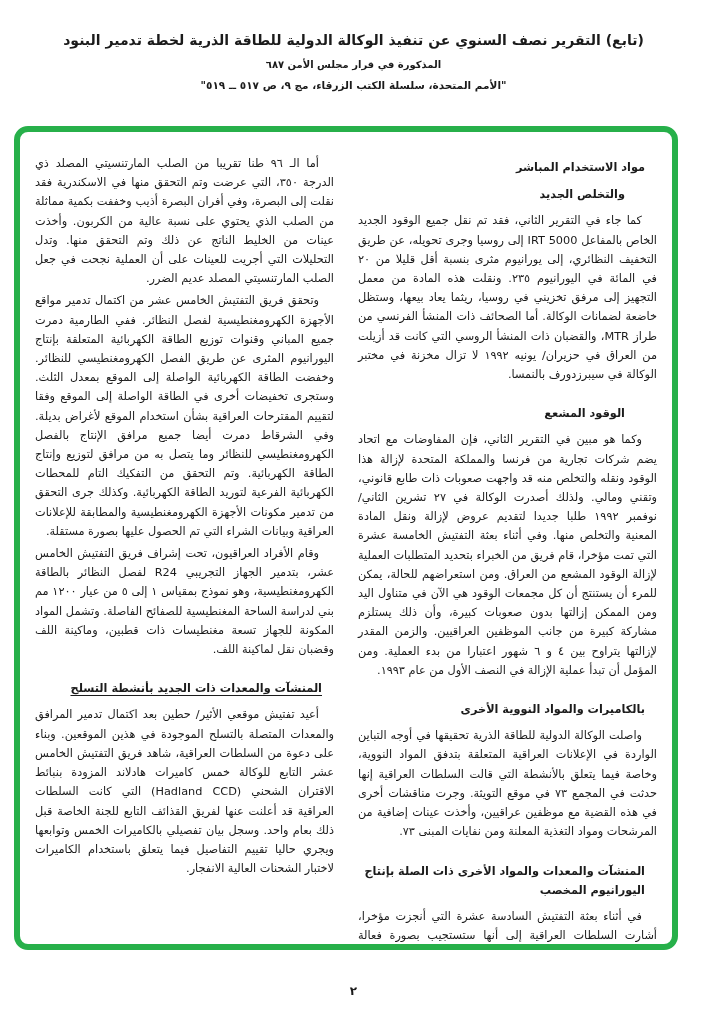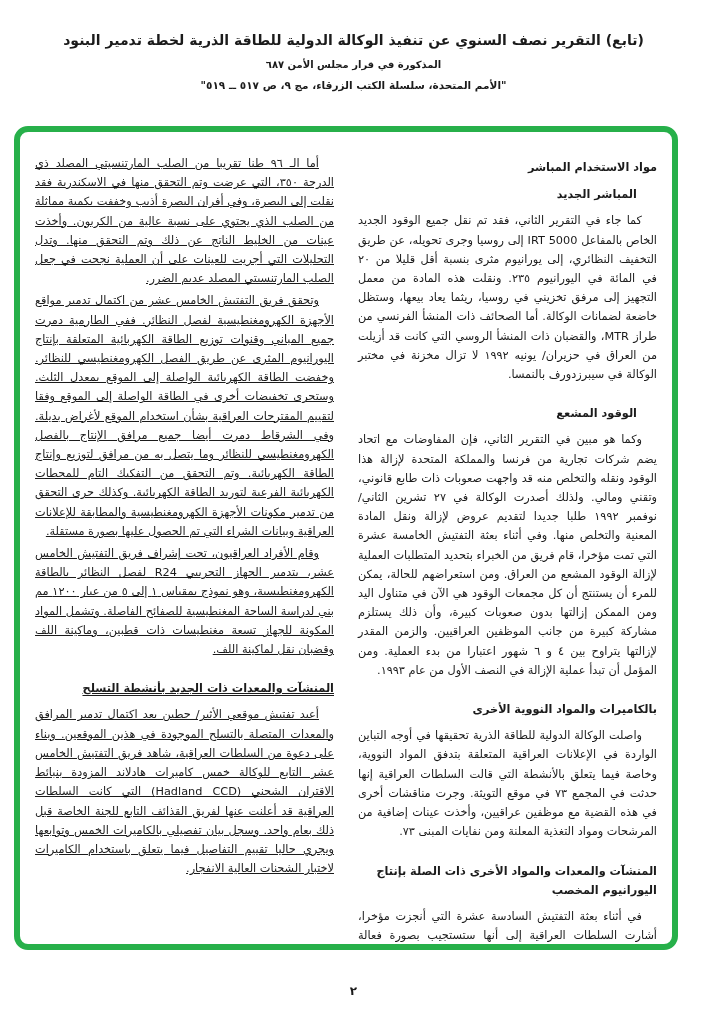--- a/index.html
+++ b/index.html
@@ -10,47 +10,47 @@
   .hdr .l1{font-size:14px;line-height:1.55;padding:0 40px;}
   .hdr .l2{font-size:10px;margin-top:7px;}
   .hdr .l3{font-size:10.5px;margin-top:9px;}
 
   .green-box{position:absolute;left:14px;top:126px;width:664px;height:824px;
              border:6px solid #27b04a;border-radius:14px;background:#ffffff;
              box-sizing:border-box;overflow:hidden;}
   .cols{display:flex;direction:rtl;gap:24px;padding:16px 15px 0 15px;}
   .col{flex:1;min-width:0;text-align:justify;font-size:11.3px;line-height:1.7;}
   .col p{margin:0 0 3px 0;text-indent:15px;}
-  .col .heading{font-weight:bold;text-indent:0;margin:20px 0 7px 0;text-align:right;}
+  .col .heading{font-weight:bold;text-indent:0;margin:20px 12px 7px 0;text-align:right;}
   .col .heading.first{margin-top:10px;}
   .col .heading.tight{margin-top:8px;}
   .col .sub{padding-right:20px;}
   .col .underlined{text-decoration:underline;text-underline-offset:3px;}
-  .col-left{padding-top:6px;text-decoration:underline;}
+  .col-left{padding-top:6px;}
 
   .pagenum{position:absolute;left:0;right:0;bottom:38px;text-align:center;
            font-size:12px;font-weight:bold;}
 </style>
 </head>
 <body>
 
 <div class="sheet">
 
   <div class="hdr">
     <div class="l1">(تابع) التقرير نصف السنوي عن تنفيذ الوكالة الدولية للطاقة الذرية لخطة تدمير البنود</div>
     <div class="l2">المذكورة في قرار مجلس الأمن ٦٨٧</div>
     <div class="l3">"الأمم المتحدة، سلسلة الكتب الزرقاء، مج ٩، ص ٥١٧ ــ ٥١٩"</div>
   </div>
 
   <div class="green-box">
     <div class="cols">
 
       <section class="col col-right">
         <div class="heading first">مواد الاستخدام المباشر</div>
-        <div class="heading tight sub">المباشر الجديد</div>
+        <div class="heading tight sub">والتخلص الجديد</div>
         <p>كما جاء في التقرير الثاني، فقد تم نقل جميع الوقود الجديد الخاص بالمفاعل IRT 5000 إلى روسيا وجرى تحويله، عن طريق التخفيف النظائري، إلى يورانيوم مثرى بنسبة أقل قليلا من ٢٠ في المائة في اليورانيوم ٢٣٥. ونقلت هذه المادة من معمل التجهيز إلى مرفق تخزيني في روسيا، ريثما يعاد بيعها، وستظل خاضعة لضمانات الوكالة. أما الصحائف ذات المنشأ الفرنسي من طراز MTR، والقضبان ذات المنشأ الروسي التي كانت قد أزيلت من العراق في حزيران/ يونيه ١٩٩٢ لا تزال مخزنة في مختبر الوكالة في سيبرزدورف بالنمسا.</p>
         <div class="heading sub">الوقود المشعع</div>
         <p>وكما هو مبين في التقرير الثاني، فإن المفاوضات مع اتحاد يضم شركات تجارية من فرنسا والمملكة المتحدة لإزالة هذا الوقود ونقله والتخلص منه قد واجهت صعوبات ذات طابع قانوني، وتقني ومالي. ولذلك أصدرت الوكالة في ٢٧ تشرين الثاني/ نوفمبر ١٩٩٢ طلبا جديدا لتقديم عروض لإزالة ونقل المادة المعنية والتخلص منها. وفي أثناء بعثة التفتيش الخامسة عشرة التي تمت مؤخرا، قام فريق من الخبراء بتحديد المتطلبات العملية لإزالة الوقود المشعع من العراق. ومن استعراضهم للحالة، يمكن للمرء أن يستنتج أن كل مجمعات الوقود هي الآن في متناول اليد ومن الممكن إزالتها بدون صعوبات كبيرة، وأن ذلك يستلزم مشاركة كبيرة من جانب الموظفين العراقيين. والزمن المقدر لإزالتها يتراوح بين ٤ و ٦ شهور اعتبارا من بدء العملية. ومن المؤمل أن تبدأ عملية الإزالة في النصف الأول من عام ١٩٩٣.</p>
         <div class="heading">بالكاميرات والمواد النووية الأخرى</div>
         <p>واصلت الوكالة الدولية للطاقة الذرية تحقيقها في أوجه التباين الواردة في الإعلانات العراقية المتعلقة بتدفق المواد النووية، وخاصة فيما يتعلق بالأنشطة التي قالت السلطات العراقية إنها حدثت في المجمع ٧٣ في موقع التويثة. وجرت مناقشات أخرى في هذه القضية مع موظفين عراقيين، وأخذت عينات إضافية من المرشحات ومواد التغذية المعلنة ومن نفايات المبنى ٧٣.</p>
         <div class="heading">المنشآت والمعدات والمواد الأخرى ذات الصلة بإنتاج اليورانيوم المخصب</div>
         <p>في أثناء بعثة التفتيش السادسة عشرة التي أنجزت مؤخرا، أشارت السلطات العراقية إلى أنها ستستجيب بصورة فعالة لطلبات البيانات المتعلقة بالمشتريات، وهذا، إن صح، سيساعد على الخروج من المأزق الذي نشأ فيما يتعلق بتوفير هذه المعلومات.</p>
       </section>
 
       <section class="col col-left">

